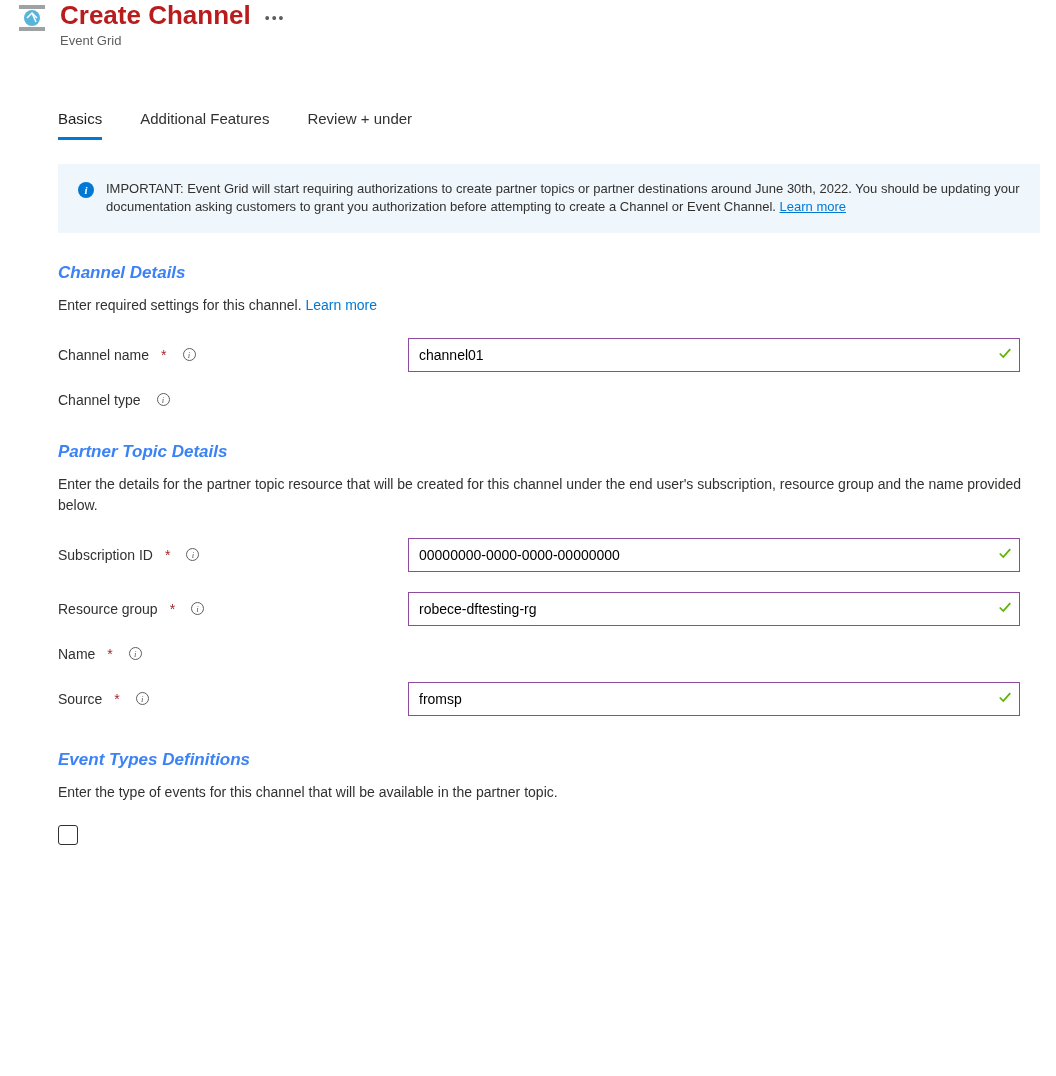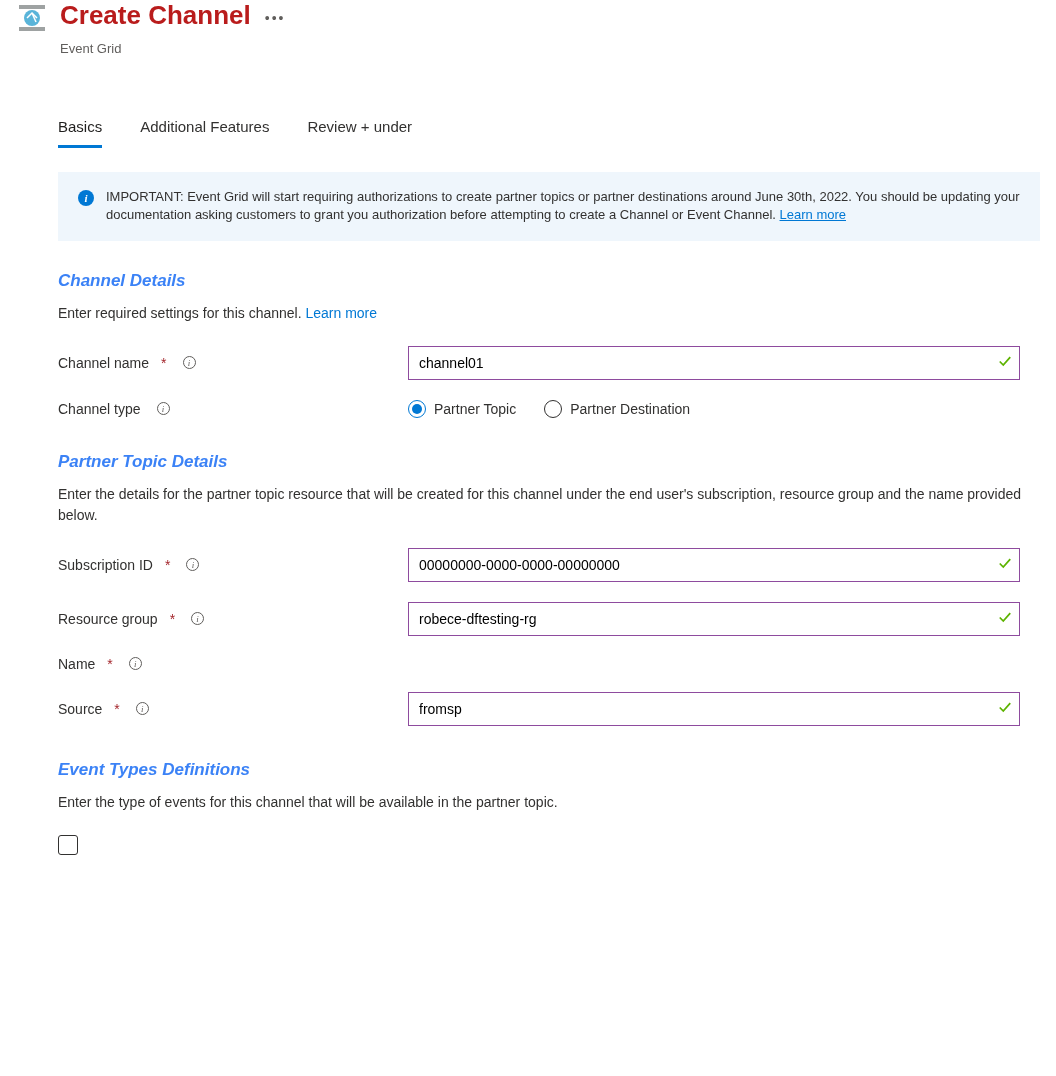--- a/index.html
+++ b/index.html
@@ -13,21 +13,21 @@
   .page { padding: 0 16px 40px 16px; width: 1056px; }
 
   .header { display: flex; align-items: flex-start; padding: 0 0 20px 0; }
   .header-icon {
     width: 32px; height: 32px; margin-right: 12px; margin-top: 2px;
     display: flex; align-items: center; justify-content: center;
     flex-shrink: 0;
   }
   .header-text { display: flex; flex-direction: column; }
   .page-title { font-size: 26px; font-weight: 600; margin: 0; line-height: 1.2; color: #b91c1c; }
-  .page-subtitle { font-size: 13px; color: #605e5c; margin-top: 10px; }
+  .page-subtitle { font-size: 13px; color: #605e5c; margin-top: 2px; }
   .more-btn { margin-left: 14px; margin-top: 10px; color: #605e5c; cursor: pointer; font-size: 14px; letter-spacing: 2px; }
 
   .tabs { display: flex; gap: 38px; margin: 36px 0 24px 42px; }
   .tab {
     padding: 6px 0 10px 0; font-size: 15px; color: #323130; cursor: pointer;
     border-bottom: 3px solid transparent;
   }
   .tab.active { font-weight: 400; border-bottom-color: #0078d4; color: #201f1e; }
 
   .info-banner {
@@ -147,32 +147,20 @@
             </svg>
         </span>
       </div>
     </div>
 
     <div class="form-row">
       <div class="form-label">
         <span>Channel type</span>
         <span class="info-circle">i</span>
       </div>
-      <div class="radio-group">
-        <label class="radio-option">
-          <span class="radio-circle checked">
-              <span class="radio-dot"></span>
-            </span>
-          <span>Partner Topic</span>
-        </label>
-        <label class="radio-option">
-          <span class="radio-circle"></span>
-          <span>Partner Destination</span>
-        </label>
-      </div>
     </div>
   </div>
 
   <div class="section">
     <h2 class="section-title">Partner Topic Details</h2>
     <p class="section-desc">Enter the details for the partner topic resource that will be created for this channel under the end user's subscription, resource group and the name provided below.</p>
 
     <div class="form-row">
       <div class="form-label">
         <span>Subscription ID</span>

